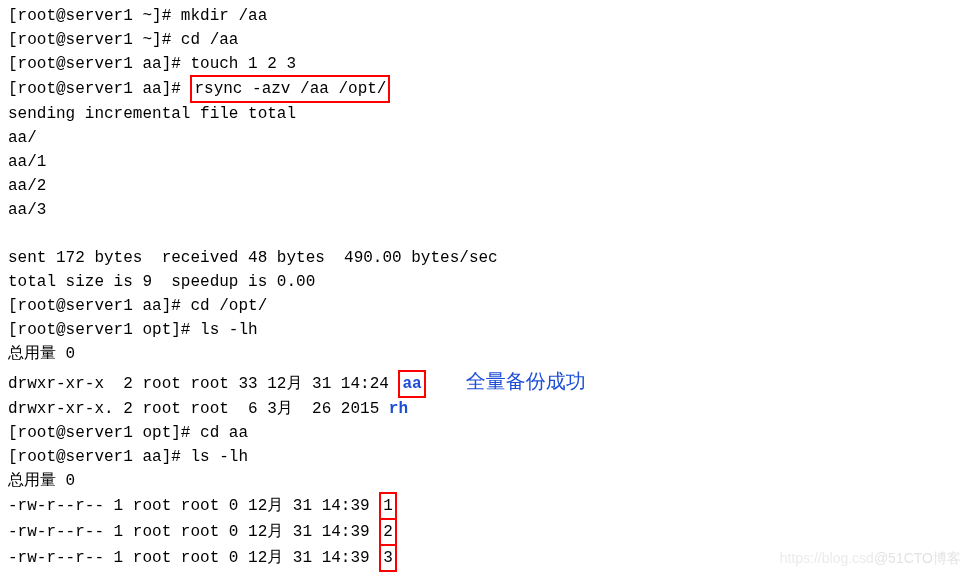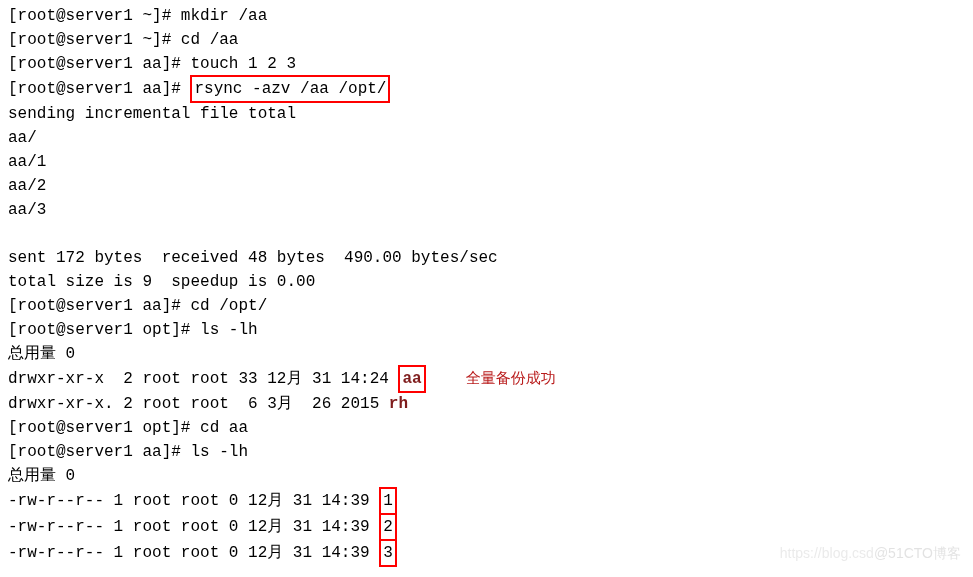--- a/index.html
+++ b/index.html
@@ -15,33 +15,33 @@
       position: relative;
     }
     .line {
       white-space: pre;
       position: relative;
     }
     .spacer {
       height: 24px;
     }
     .dir-link {
-      color: #7f1d1d;
+      color: #1d4ed8;
       font-weight: bold;
     }
     .red-box {
       border: 2px solid #ff0000;
       padding: 0 2px;
       margin: -1px 0;
       display: inline-block;
     }
     .annotation {
-      color: #b91c1c;
+      color: #1d4ed8;
       font-family: "Microsoft YaHei", sans-serif;
-      font-size: 15px;
+      font-size: 20px;
       margin-left: 40px;
     }
     .watermark {
       position: absolute;
       bottom: 6px;
       right: 12px;
       color: #cccccc;
       font-family: "Microsoft YaHei", sans-serif;
       font-size: 14px;
       pointer-events: none;

